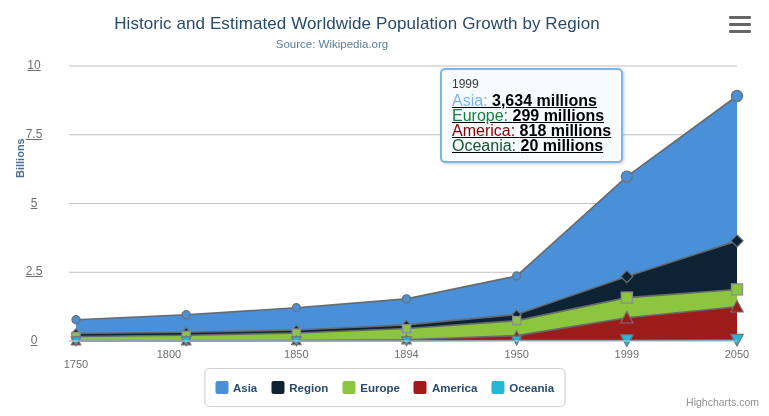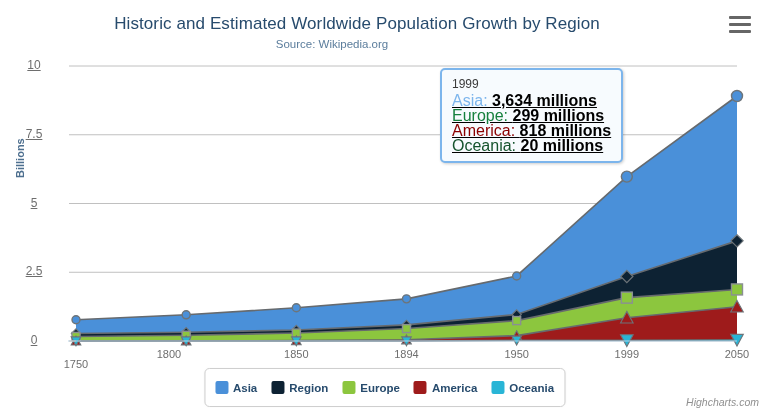--- a/index.html
+++ b/index.html
@@ -70,21 +70,21 @@
     min-width:138px;
   }
   .tt-header{font-size:12px;color:#3a3a3a;margin-bottom:2px;}
   .tt-row{font-size:16px;color:#000;line-height:15px;white-space:nowrap;text-decoration:underline;}
   .tt-name{font-weight:normal;}
   .tt-val{font-weight:bold;color:#000;}
 
   
   .credits{
     position:absolute;right:10px;bottom:8px;
-    font-size:10.5px;color:#909090;cursor:pointer;font-style:italic;
+    font-size:10.5px;color:#909090;cursor:pointer;
   }
 </style>
 </head>
 <body>
 
 <div id="chart-root">
 
   <div class="chart-title">Historic and Estimated Worldwide Population Growth by Region</div>
   <div class="chart-subtitle">Source: Wikipedia.org</div>
 

